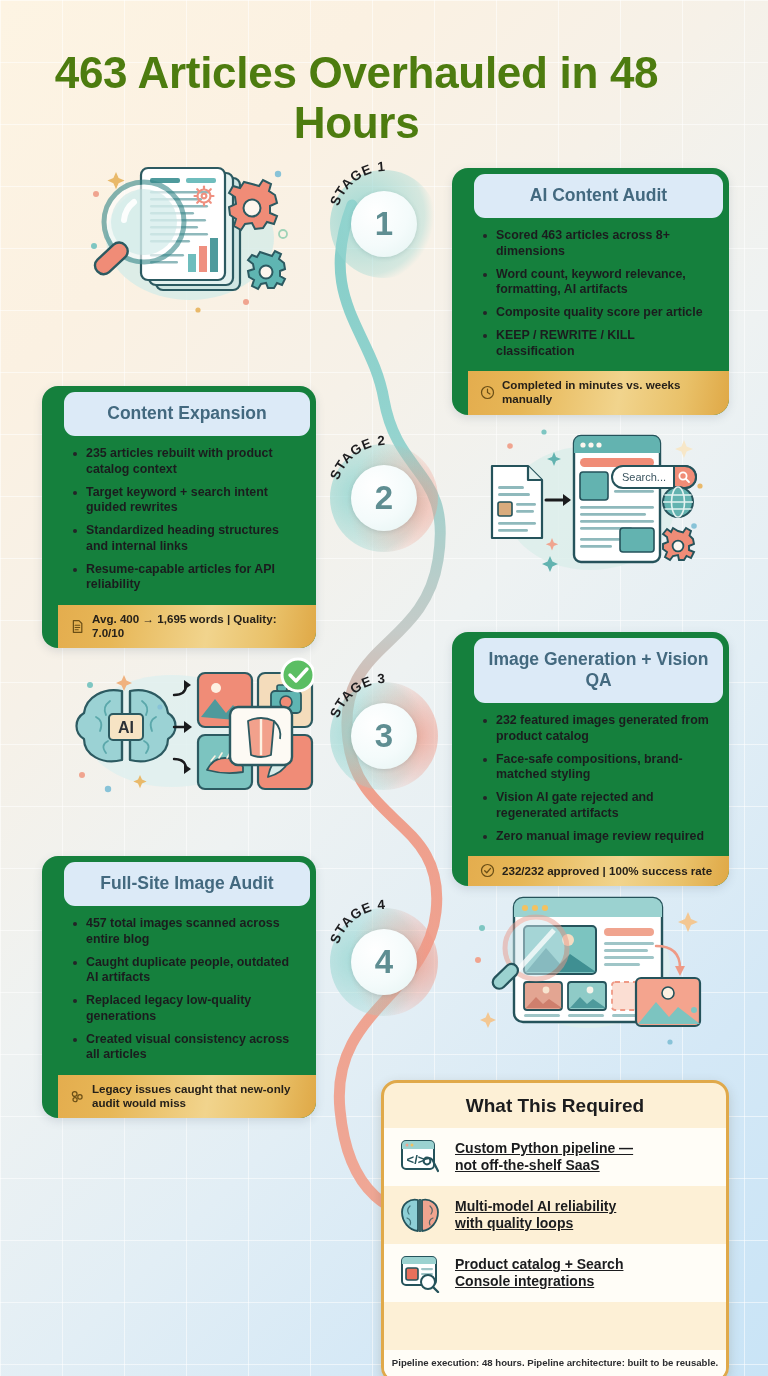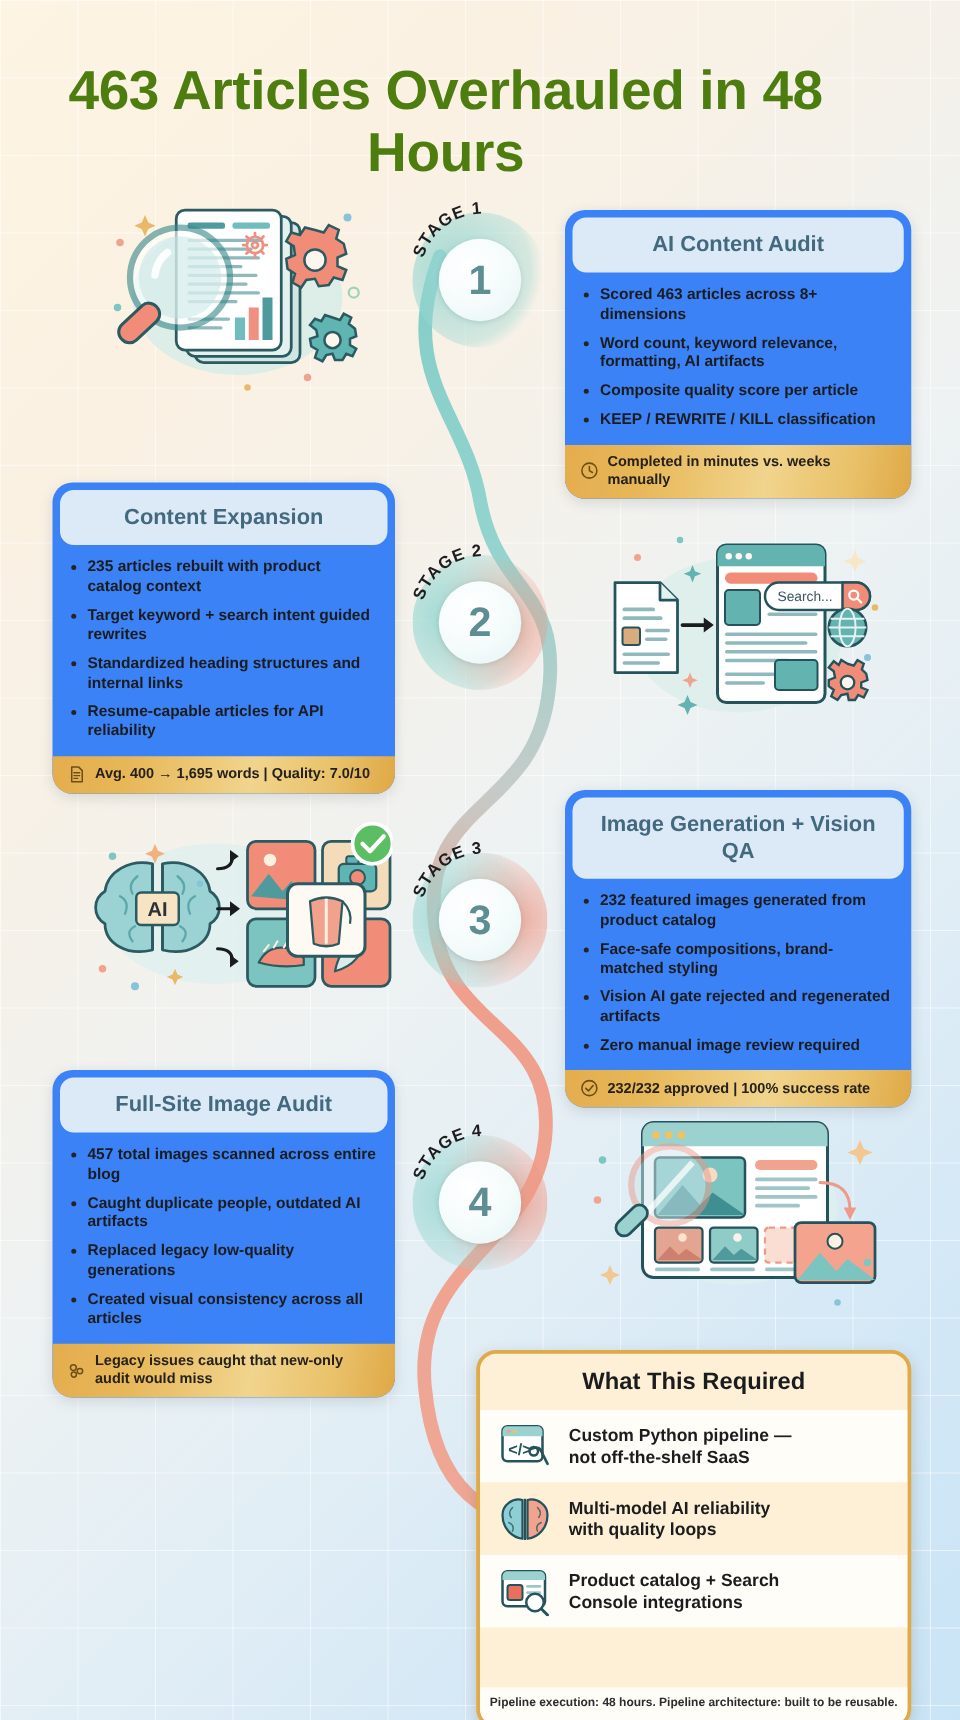--- a/index.html
+++ b/index.html
@@ -69,25 +69,26 @@
     display: flex; align-items: center; justify-content: center;
     font-size: 33px; font-weight: bold; color: #5f8e92;
     box-shadow: 0 1px 4px rgba(60,100,105,0.18);
   }
   .stage-arc { position: absolute; left: 0; top: 0; width: 120px; height: 120px; overflow: visible; }
   .stage-arc text { font-family: "Liberation Sans", sans-serif; font-size: 13.5px; font-weight: bold; fill: #1d1d1f; letter-spacing: 1px; }
 
   
   .card {
     position: absolute;
-    background: #3b82f6;
+    background: #15803d;
     border-radius: 16px;
     box-shadow: 0 3px 10px rgba(70,90,110,0.16);
     overflow: hidden;
     z-index: 4;
+    padding-left: 16px;
   }
   .card-head {
     background: #dceaf7;
     text-align: center;
     padding: 11px 10px 12px;
     margin: 6px 6px 0;
     border-radius: 11px;
     font-size: 17.5px;
     font-weight: bold;
     color: #43697f;
@@ -142,21 +143,21 @@
     color: #1b1c1e;
     padding: 12px 0 11px;
   }
   .req-row {
     display: flex; align-items: center; gap: 13px;
     padding: 9px 14px;
     min-height: 57px;
   }
   .req-row.alt { background: #fdf0d6; }
   .req-row.plain { background: #fffdf7; }
-  .req-text { font-size: 14px; font-weight: bold; color: #1b1c1e; line-height: 1.2; }
+  .req-text { font-size: 14px; font-weight: bold; color: #1b1c1e; line-height: 1.2; text-decoration: underline; }
   .req-note {
     background: #fffdf7;
     text-align: center;
     font-size: 9.6px;
     font-weight: bold;
     color: #2c2d30;
     padding: 7px 6px 9px;
     margin-top: 48px;
   }
   .req-ico { flex: 0 0 auto; width: 44px; height: 40px; }

